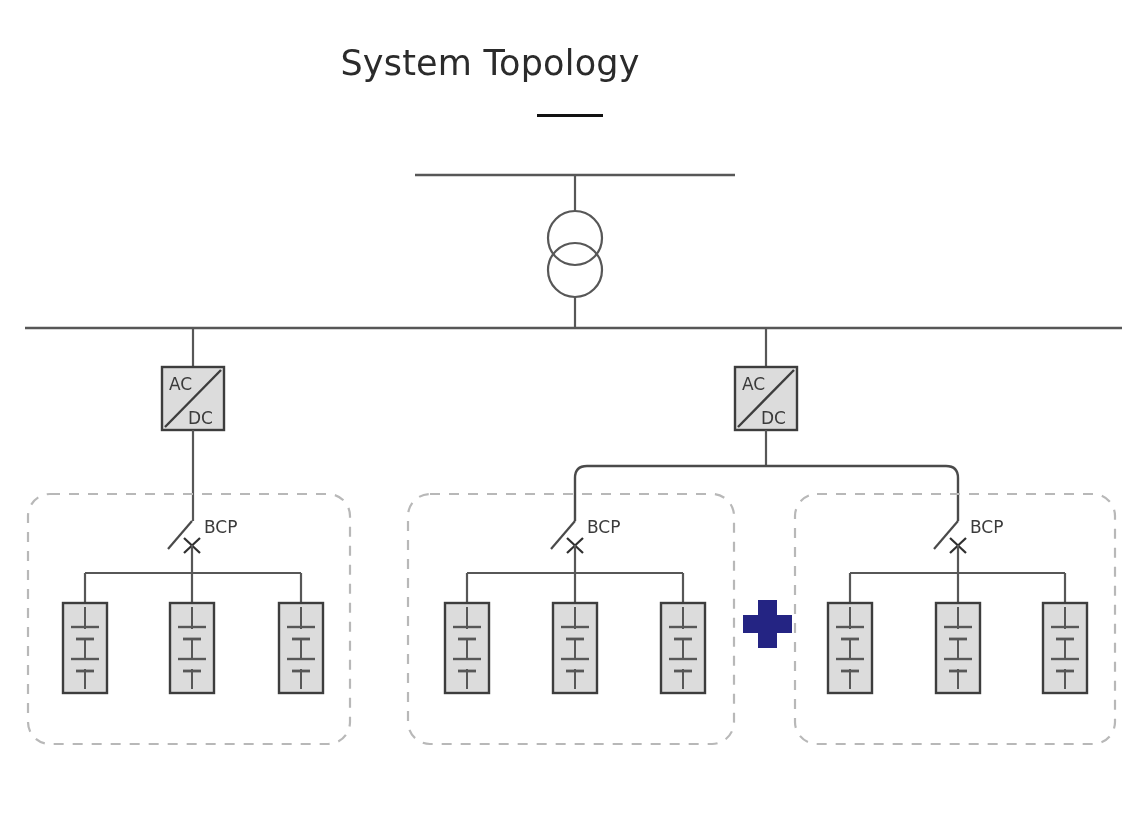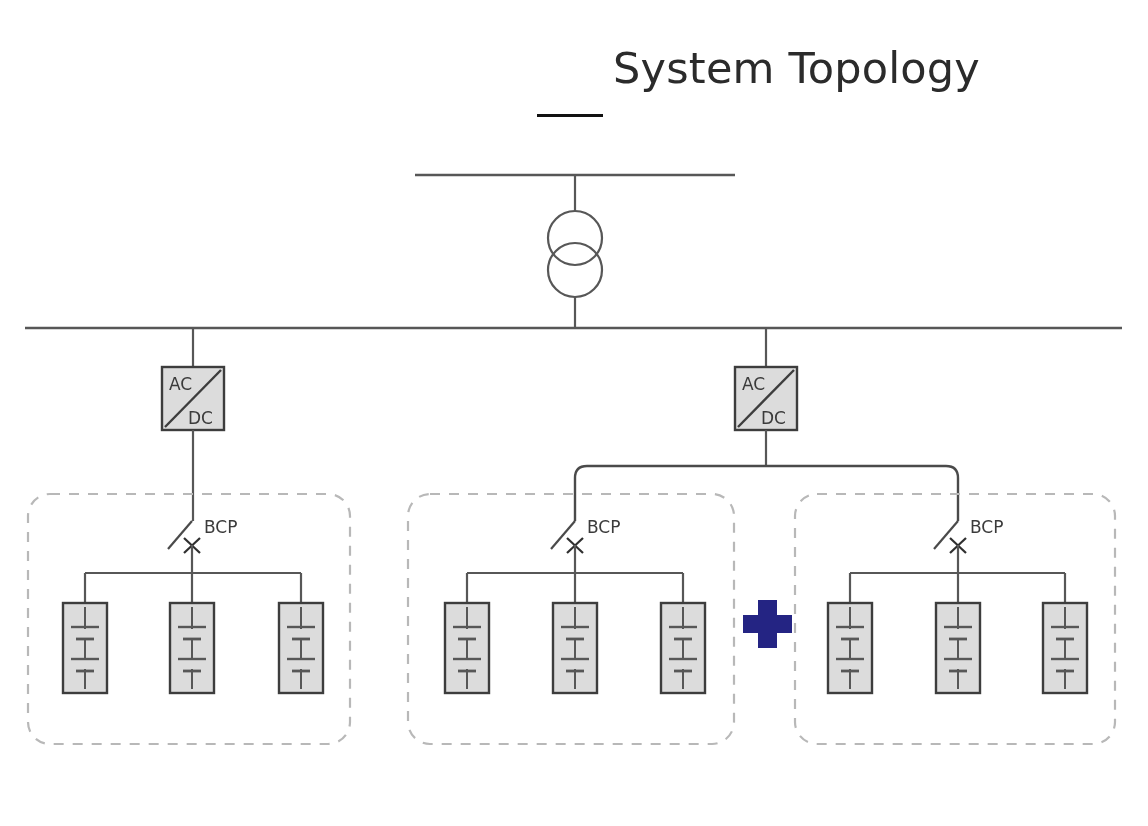--- a/index.html
+++ b/index.html
@@ -4,22 +4,22 @@
 <style>
   html,body{margin:0;padding:0;background:#ffffff;}
   body{
     width:1148px;height:826px;
     font-family:"DejaVu Sans","Liberation Sans",sans-serif;
     overflow:hidden;
   }
   #canvas{position:relative;width:1148px;height:826px;background:#ffffff;}
   #diagram{position:absolute;left:0;top:0;width:1148px;height:826px;}
   .title{
-    position:absolute;left:0;top:43px;width:980px;text-align:right;
-    font-size:43px;font-weight:400;color:#2b2b2b;letter-spacing:.2px;
+    position:absolute;left:0;top:43px;width:980px;text-align:center;
+    font-size:35px;font-weight:400;color:#2b2b2b;letter-spacing:.2px;
     font-family:"DejaVu Sans","Liberation Sans",sans-serif;
   }
   .title-rule{
     position:absolute;left:537px;top:114px;width:66px;height:3px;background:#111111;
   }
   text{font-family:"DejaVu Sans","Liberation Sans",sans-serif;}
 </style>
 </head>
 <body>
 

